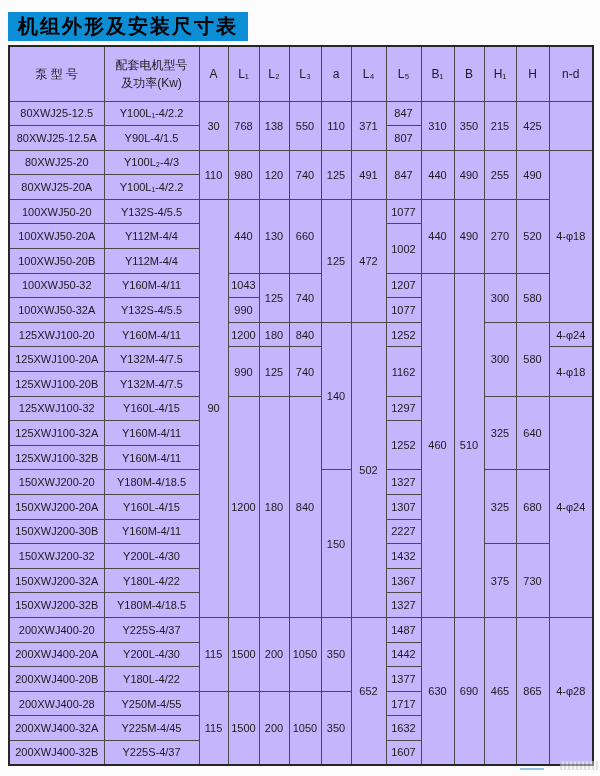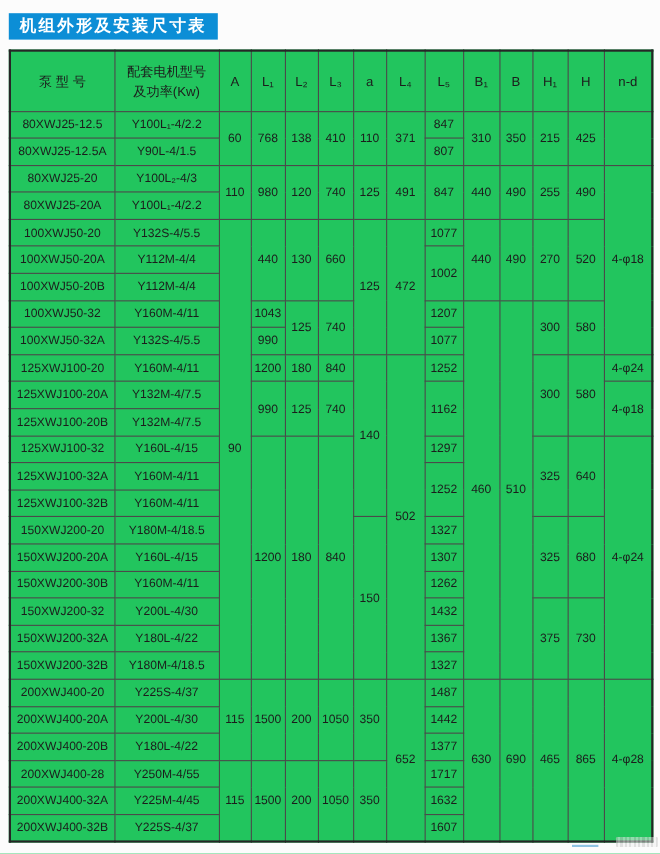--- a/index.html
+++ b/index.html
@@ -4,29 +4,29 @@
 <style>
   html,body{margin:0;padding:0;}
   body{
     width:600px;height:776px;position:relative;overflow:hidden;
     background:#fcfcfc;
     font-family:"Liberation Sans","DejaVu Sans",sans-serif;
     -webkit-font-smoothing:antialiased;
   }
   .title-badge{
     position:absolute;left:8px;top:12px;
-    background:#0c8ed6;color:#ffffff;
-    font-size:15px;font-weight:bold;letter-spacing:2px;
+    background:#0c8ed6;color:#000000;
+    font-size:20px;font-weight:bold;letter-spacing:2px;
     padding:4px 10px 5px 10px;line-height:1;
   }
   .table-wrap{position:absolute;left:8px;top:45px;}
   table.spec{
     border-collapse:collapse;table-layout:fixed;width:584px;
     border:2px solid #262626;
-    background:#22c55e;
+    background:#c4b5fd;
     padding-left:33px;
   }
   table.spec th, table.spec td{
     border:1px solid #4a4a4a;
     font-size:11px;color:#1c1c1c;
     text-align:center;vertical-align:middle;
     padding:0;overflow:hidden;white-space:nowrap;
   }
   table.spec thead tr{height:55px;}
   table.spec thead th{font-weight:normal;font-size:12px;line-height:1.5;}
@@ -84,24 +84,24 @@
           <th>B</th>
           <th>H₁</th>
           <th>H</th>
           <th>n-d</th>
         </tr>
     </thead>
     <tbody>
         <tr>
           <td class="c-pump">80XWJ25-12.5</td>
           <td class="c-motor">Y100L₁-4/2.2</td>
-          <td rowspan="2">60</td>
+          <td rowspan="2">30</td>
           <td rowspan="2">768</td>
           <td rowspan="2">138</td>
-          <td rowspan="2">410</td>
+          <td rowspan="2">550</td>
           <td rowspan="2">110</td>
           <td rowspan="2">371</td>
           <td>847</td>
           <td rowspan="2">310</td>
           <td rowspan="2">350</td>
           <td rowspan="2">215</td>
           <td rowspan="2">425</td>
           <td rowspan="2"></td>
         </tr>
         <tr>
@@ -226,21 +226,21 @@
           <td rowspan="3">680</td>
         </tr>
         <tr>
           <td class="c-pump">150XWJ200-20A</td>
           <td class="c-motor">Y160L-4/15</td>
           <td>1307</td>
         </tr>
         <tr>
           <td class="c-pump">150XWJ200-30B</td>
           <td class="c-motor">Y160M-4/11</td>
-          <td>1262</td>
+          <td>2227</td>
         </tr>
         <tr>
           <td class="c-pump">150XWJ200-32</td>
           <td class="c-motor">Y200L-4/30</td>
           <td>1432</td>
           <td rowspan="3">375</td>
           <td rowspan="3">730</td>
         </tr>
         <tr>
           <td class="c-pump">150XWJ200-32A</td>

